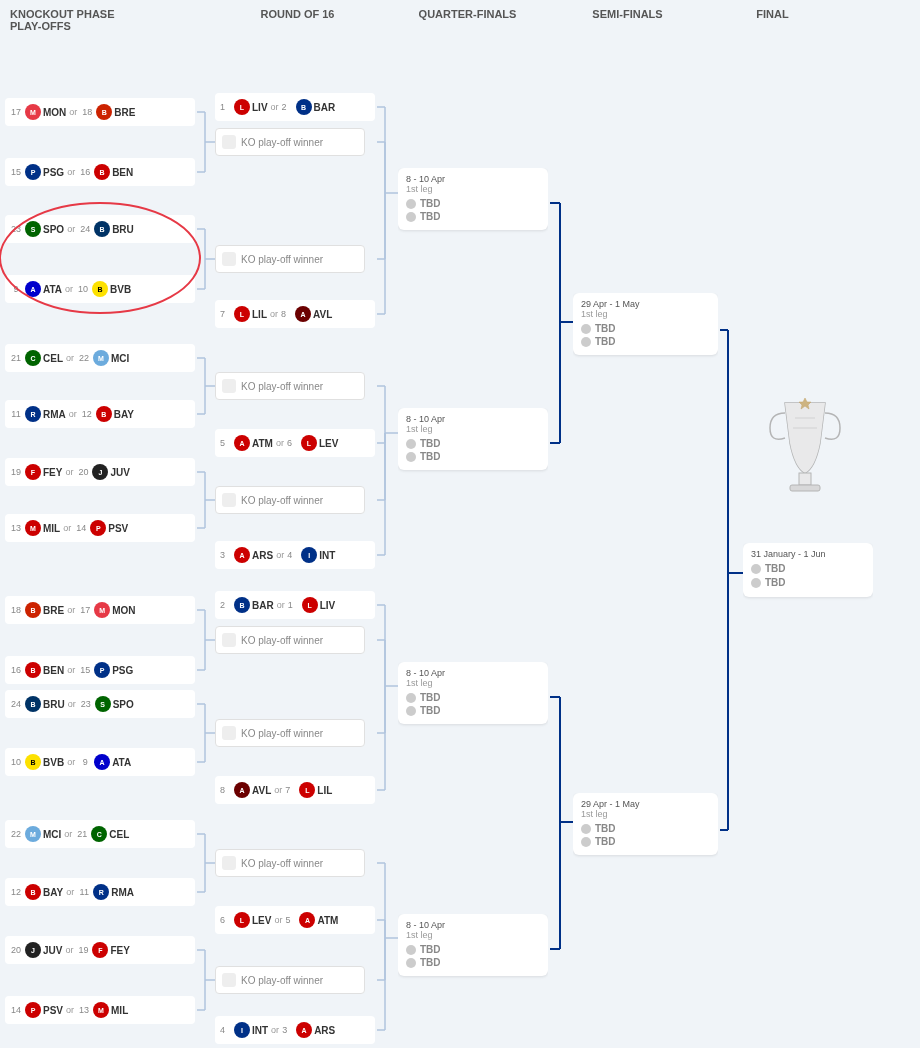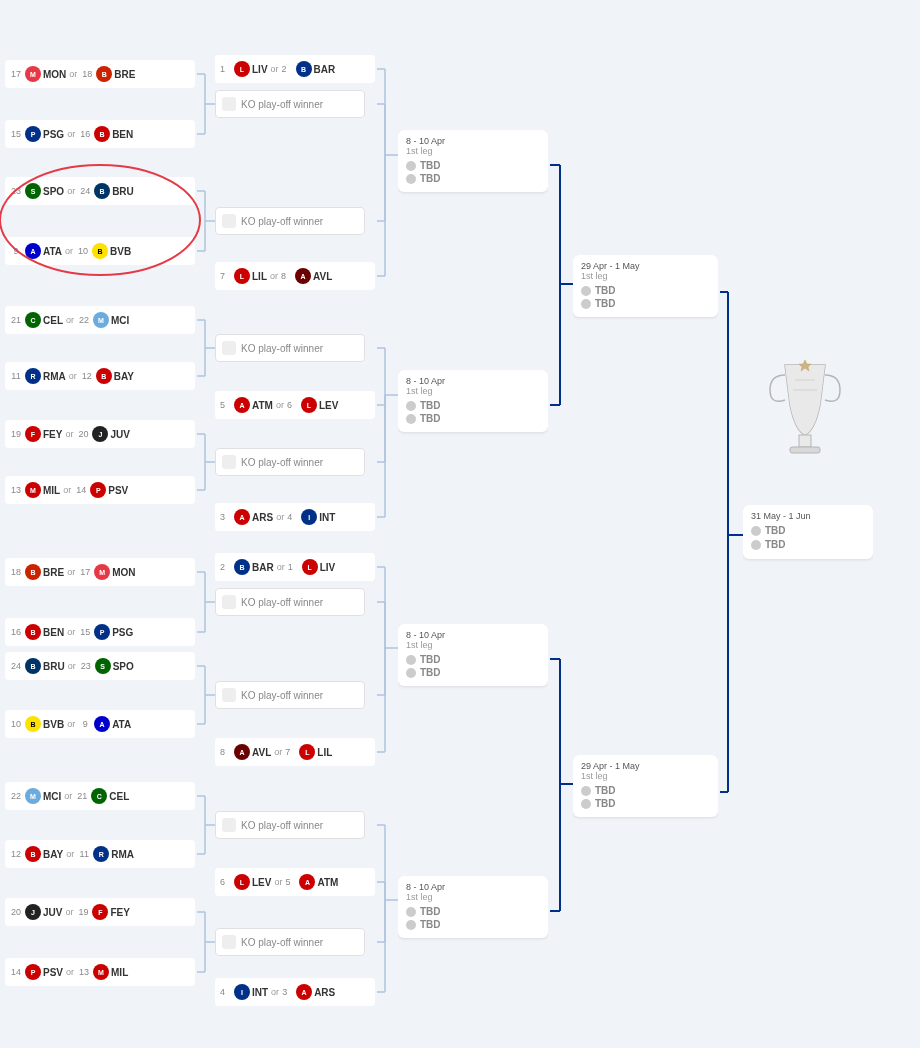--- a/index.html
+++ b/index.html
@@ -27,20 +27,30 @@
       width: 910px;
       margin: 0 auto;
     }
     .hdr { font-size: 11px; font-weight: 700; color: #555; text-transform: uppercase; }
   </style>
 </head>
 <body>
 
 <div style="width:920px; background:#f0f4f8; min-height:1048px; position:relative; overflow:hidden;">
 
+  <div class="header-row">
+    <div class="hdr" style="width:200px;">
+      <span>KNOCKOUT PHASE</span><br>
+      <span>PLAY-OFFS</span>
+    </div>
+    <div class="hdr" style="width:175px; text-align:center;">ROUND OF 16</div>
+    <div class="hdr" style="width:165px; text-align:center;">QUARTER-FINALS</div>
+    <div class="hdr" style="width:155px; text-align:center;">SEMI-FINALS</div>
+    <div class="hdr" style="width:135px; text-align:center;">FINAL</div>
+  </div>
 
   <svg width="910" height="990" style="display:block; margin:0 auto; overflow:visible;">
 
     <foreignObject x="0" y="60" width="190" height="28">
       <div xmlns="http://www.w3.org/1999/xhtml" class="matchup" style="height:28px; background:white; border-radius:4px; display:flex; align-items:center; padding:0 4px; font-family:Arial,sans-serif;">
         <span style="font-size:9px;color:#888;width:14px;">17</span>
         <span style="width:16px;height:16px;border-radius:50%;background:#e63946;color:white;display:flex;align-items:center;justify-content:center;font-size:7px;font-weight:bold;margin:0 2px;">M</span>
         <span style="font-size:10px;font-weight:600;">MON</span>
         <span style="font-size:9px;color:#999;margin:0 3px;">or</span>
         <span style="font-size:9px;color:#888;width:14px;">18</span>
@@ -599,21 +609,21 @@
 
         <polygon points="40,0 42,4 46,4 43,7 44,11 40,8 36,11 37,7 34,4 38,4" fill="#c8a96e" stroke="#b8944e" stroke-width="0.5"></polygon>
 
         <line x1="30" y1="20" x2="50" y2="20" stroke="#ccc" stroke-width="1"></line>
         <line x1="28" y1="30" x2="52" y2="30" stroke="#ccc" stroke-width="1"></line>
       </g>
     </g>
 
     <foreignObject x="738" y="505" width="130" height="80">
       <div xmlns="http://www.w3.org/1999/xhtml" style="background:white;border-radius:6px;padding:6px 8px;box-shadow:0 1px 3px rgba(0,0,0,0.1);font-family:Arial,sans-serif;">
-        <div style="font-size:9px;color:#555;margin-bottom:4px;">31 May - 1 Jun</div>
+        <div style="font-size:9px;color:#555;margin-bottom:4px;">31 January - 1 Jun</div>
         <div style="display:flex;align-items:center;gap:4px;margin:3px 0;">
           <span style="width:10px;height:10px;border-radius:50%;background:#ccc;display:inline-block;"></span>
           <span style="font-size:10px;font-weight:600;color:#888;">TBD</span>
         </div>
         <div style="display:flex;align-items:center;gap:4px;margin:3px 0;">
           <span style="width:10px;height:10px;border-radius:50%;background:#ccc;display:inline-block;"></span>
           <span style="font-size:10px;font-weight:600;color:#888;">TBD</span>
         </div>
       </div>
     </foreignObject>

